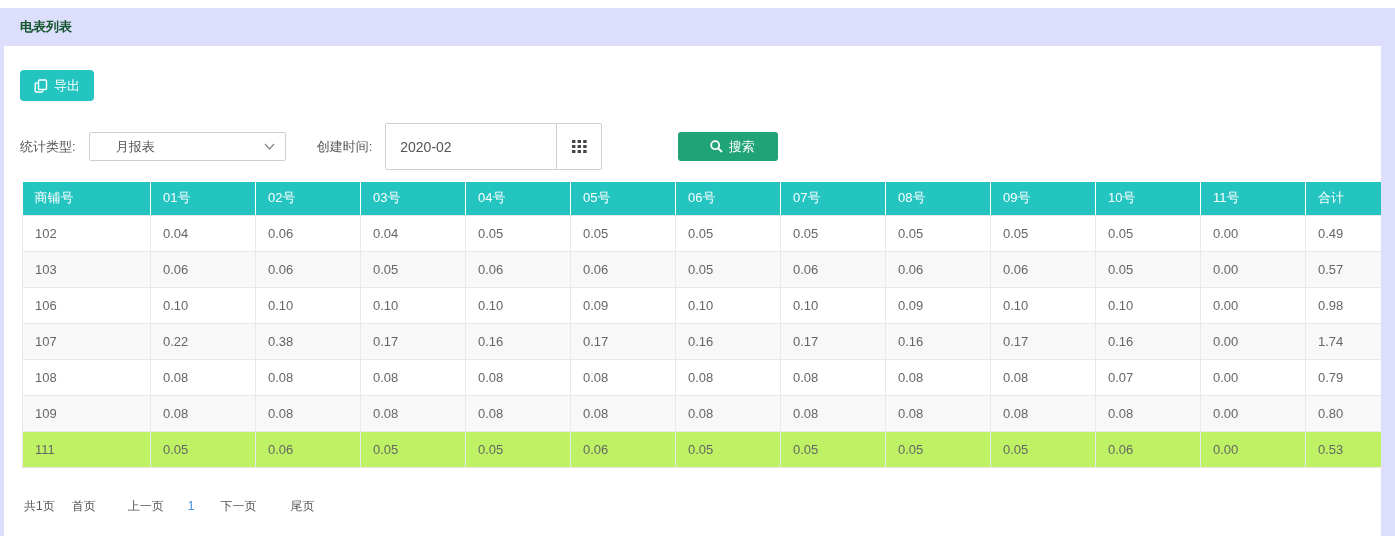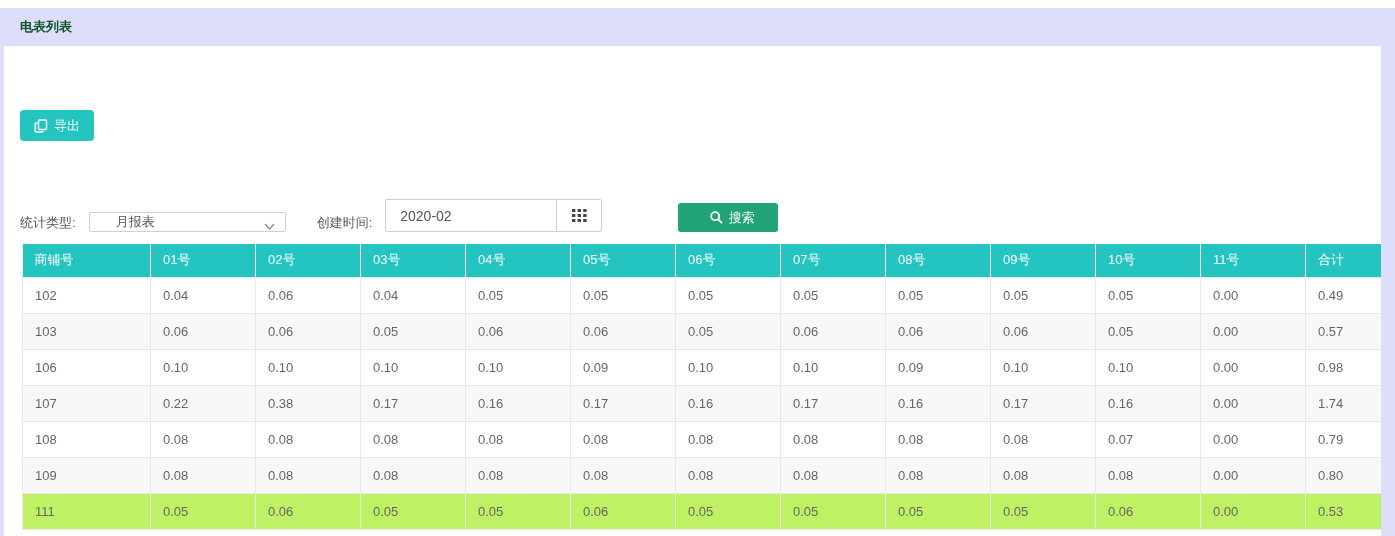--- a/index.html
+++ b/index.html
@@ -36,50 +36,49 @@
     height:490px;
     padding:24px 0 0 16px;
     overflow:hidden;
   }
   
   .btn{
     display:inline-flex;align-items:center;justify-content:center;
     border:none;cursor:pointer;color:#fff;font-size:13px;
     border-radius:4px;
     font-family:inherit;
-    margin-top:40px;
   }
   .btn-export{
     background:var(--teal);
     width:74px;height:31px;gap:6px;
   }
   
   .filter-row{
     margin-top:22px;
-    display:flex;align-items:flex-end;
+    display:flex;align-items:center;
     font-size:13px;color:#555;
   }
   .filter-label{white-space:nowrap;}
   .select-box{
     margin-left:13px;
-    width:197px;height:20px;
+    width:197px;height:29px;
     border:1px solid #cfcfcf;border-radius:2px;
     display:flex;align-items:center;
     padding-left:26px;
     position:relative;
     background:#fff;color:#555;cursor:pointer;
   }
   .select-box .chevron{
     position:absolute;right:12px;top:9px;
     width:9px;height:9px;color:#888;
   }
   .filter-label-2{margin-left:31px;}
   .input-group{
     margin-left:13px;
-    width:217px;height:33px;
+    width:217px;height:47px;
     border:1px solid #cfcfcf;border-radius:2px;
     display:flex;align-items:stretch;background:#fff;
   }
   .input-group input{
     border:none;outline:none;
     width:170px;padding-left:14px;
     font-size:14px;color:#555;
     font-family:inherit;background:transparent;
   }
   .input-group .icon-cell{

